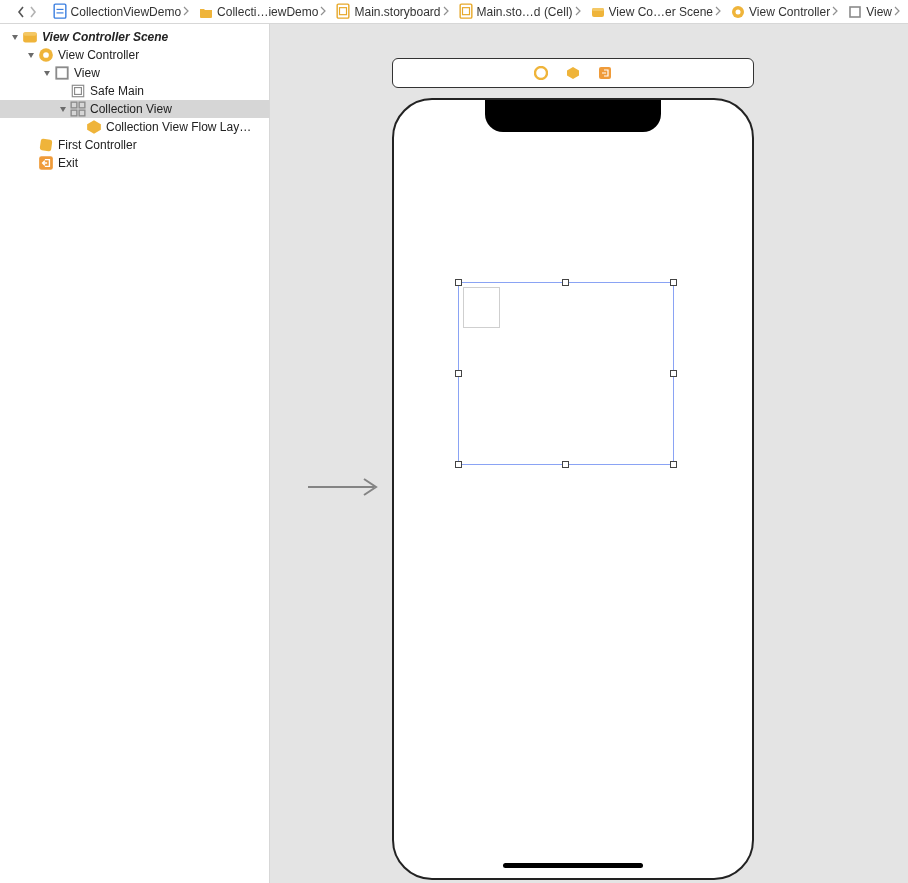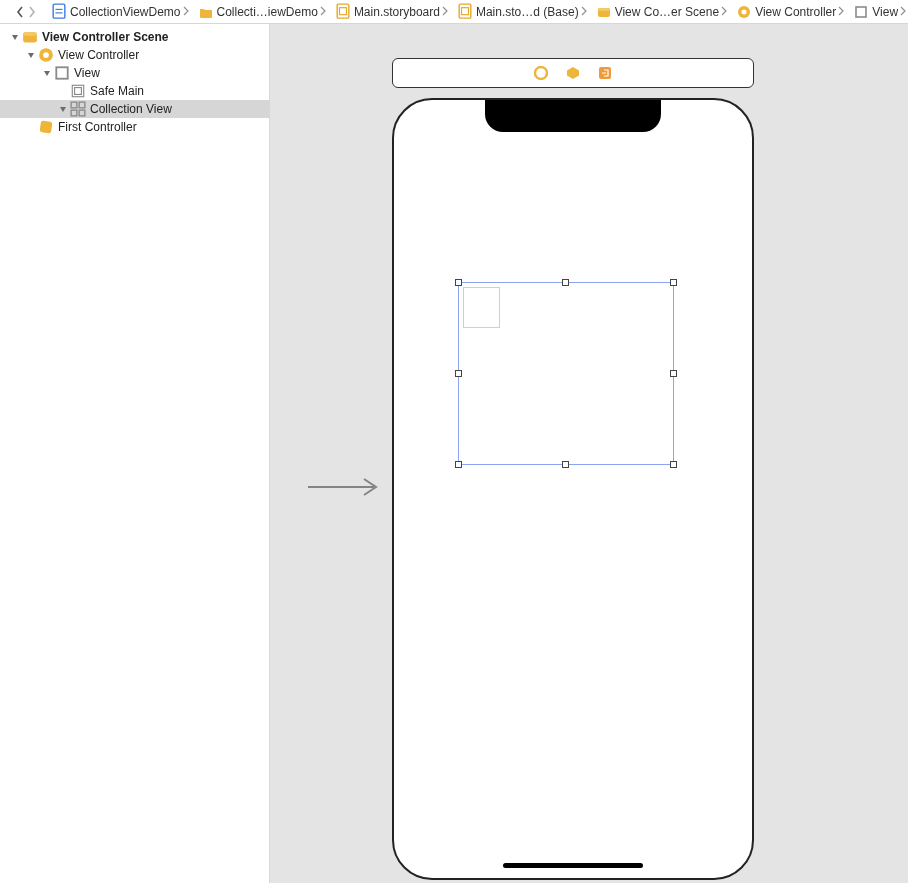--- a/index.html
+++ b/index.html
@@ -79,21 +79,21 @@
     }
     .disclosure svg { width:8px; height:8px; }
     .tree-icon {
       width:16px; height:16px;
       display:inline-flex; align-items:center; justify-content:center;
       margin-right: 4px;
     }
     .tree-label {
       overflow:hidden; text-overflow:ellipsis;
     }
-    .tree-row.bold .tree-label { font-weight: 600; }
+    .tree-row.bold .tree-label { font-weight: 600; font-style: italic; }
 
     
     .device-header-bar {
       position:absolute;
       top: 34px; left: 122px;
       width: 362px; height: 30px;
       background:#fff;
       border:1px solid #333;
       border-radius: 6px;
       display:flex; align-items:center; justify-content:center;
@@ -226,21 +226,21 @@
         </svg></span>
   </span>
 
   <span class="crumb">
     <span class="crumb-icon ic-amber">
       <svg viewBox="0 0 12 14">
           <rect x="1" y="1" width="10" height="12" rx="1" fill="#fff" stroke="currentColor" stroke-width="1.2"></rect>
           <rect x="3" y="4" width="6" height="6" fill="none" stroke="currentColor"></rect>
         </svg>
     </span>
-    <span class="crumb-label">Main.sto…d (Base)</span>
+    <span class="crumb-label">Main.sto…d (Cell)</span>
     <span class="chev"><svg viewBox="0 0 6 10">
           <path d="M1 1 L5 5 L1 9" fill="none" stroke="currentColor" stroke-width="1.2"></path>
         </svg></span>
   </span>
 
   <span class="crumb">
     <span class="crumb-icon ic-amber-fill">
       <svg viewBox="0 0 14 12">
           <rect x="1" y="2" width="12" height="9" rx="2" fill="currentColor"></rect>
           <rect x="1" y="2" width="12" height="3" rx="2" fill="#f4c865"></rect>
@@ -354,31 +354,50 @@
               <rect x="8" y="1" width="5" height="5"></rect>
               <rect x="1" y="8" width="5" height="5"></rect>
               <rect x="8" y="8" width="5" height="5"></rect>
             </g>
           </svg>
       </span>
       <span class="tree-label">Collection View</span>
     </div>
 
 
+    <div class="tree-row">
+      <span class="tree-indent" style="width:86px"></span>
+      <span class="tree-icon ic-amber-fill">
+        <svg viewBox="0 0 14 14">
+            <polygon points="7,1 13,4.5 13,9.5 7,13 1,9.5 1,4.5" fill="currentColor"></polygon>
+          </svg>
+      </span>
+      <span class="tree-label">Collection View Flow Lay…</span>
+    </div>
 
     <div class="tree-row">
       <span class="tree-indent" style="width:38px"></span>
       <span class="tree-icon ic-amber-fill">
         <svg viewBox="0 0 14 14">
             <rect x="2" y="2" width="10" height="10" rx="2" fill="currentColor" transform="rotate(8 7 7)"></rect>
           </svg>
       </span>
       <span class="tree-label">First Controller</span>
     </div>
 
+    <div class="tree-row">
+      <span class="tree-indent" style="width:38px"></span>
+      <span class="tree-icon">
+        <svg viewBox="0 0 14 14">
+            <rect x="1" y="1" width="12" height="12" rx="2" fill="#ef9b3a"></rect>
+            <path d="M6 4 h4 v6 h-4 M4 7 h4 M6 5 l-2 2 2 2" fill="none" stroke="#fff" stroke-width="1.2"></path>
+          </svg>
+      </span>
+      <span class="tree-label">Exit</span>
+    </div>
 
 
   </div>
 
   <div class="canvas-area">
 
     <div class="device-header-bar">
       <span class="hb-icon ic-amber-fill">
         <svg viewBox="0 0 14 14">
             <circle cx="7" cy="7" r="6" fill="none" stroke="currentColor" stroke-width="2.4"></circle>

